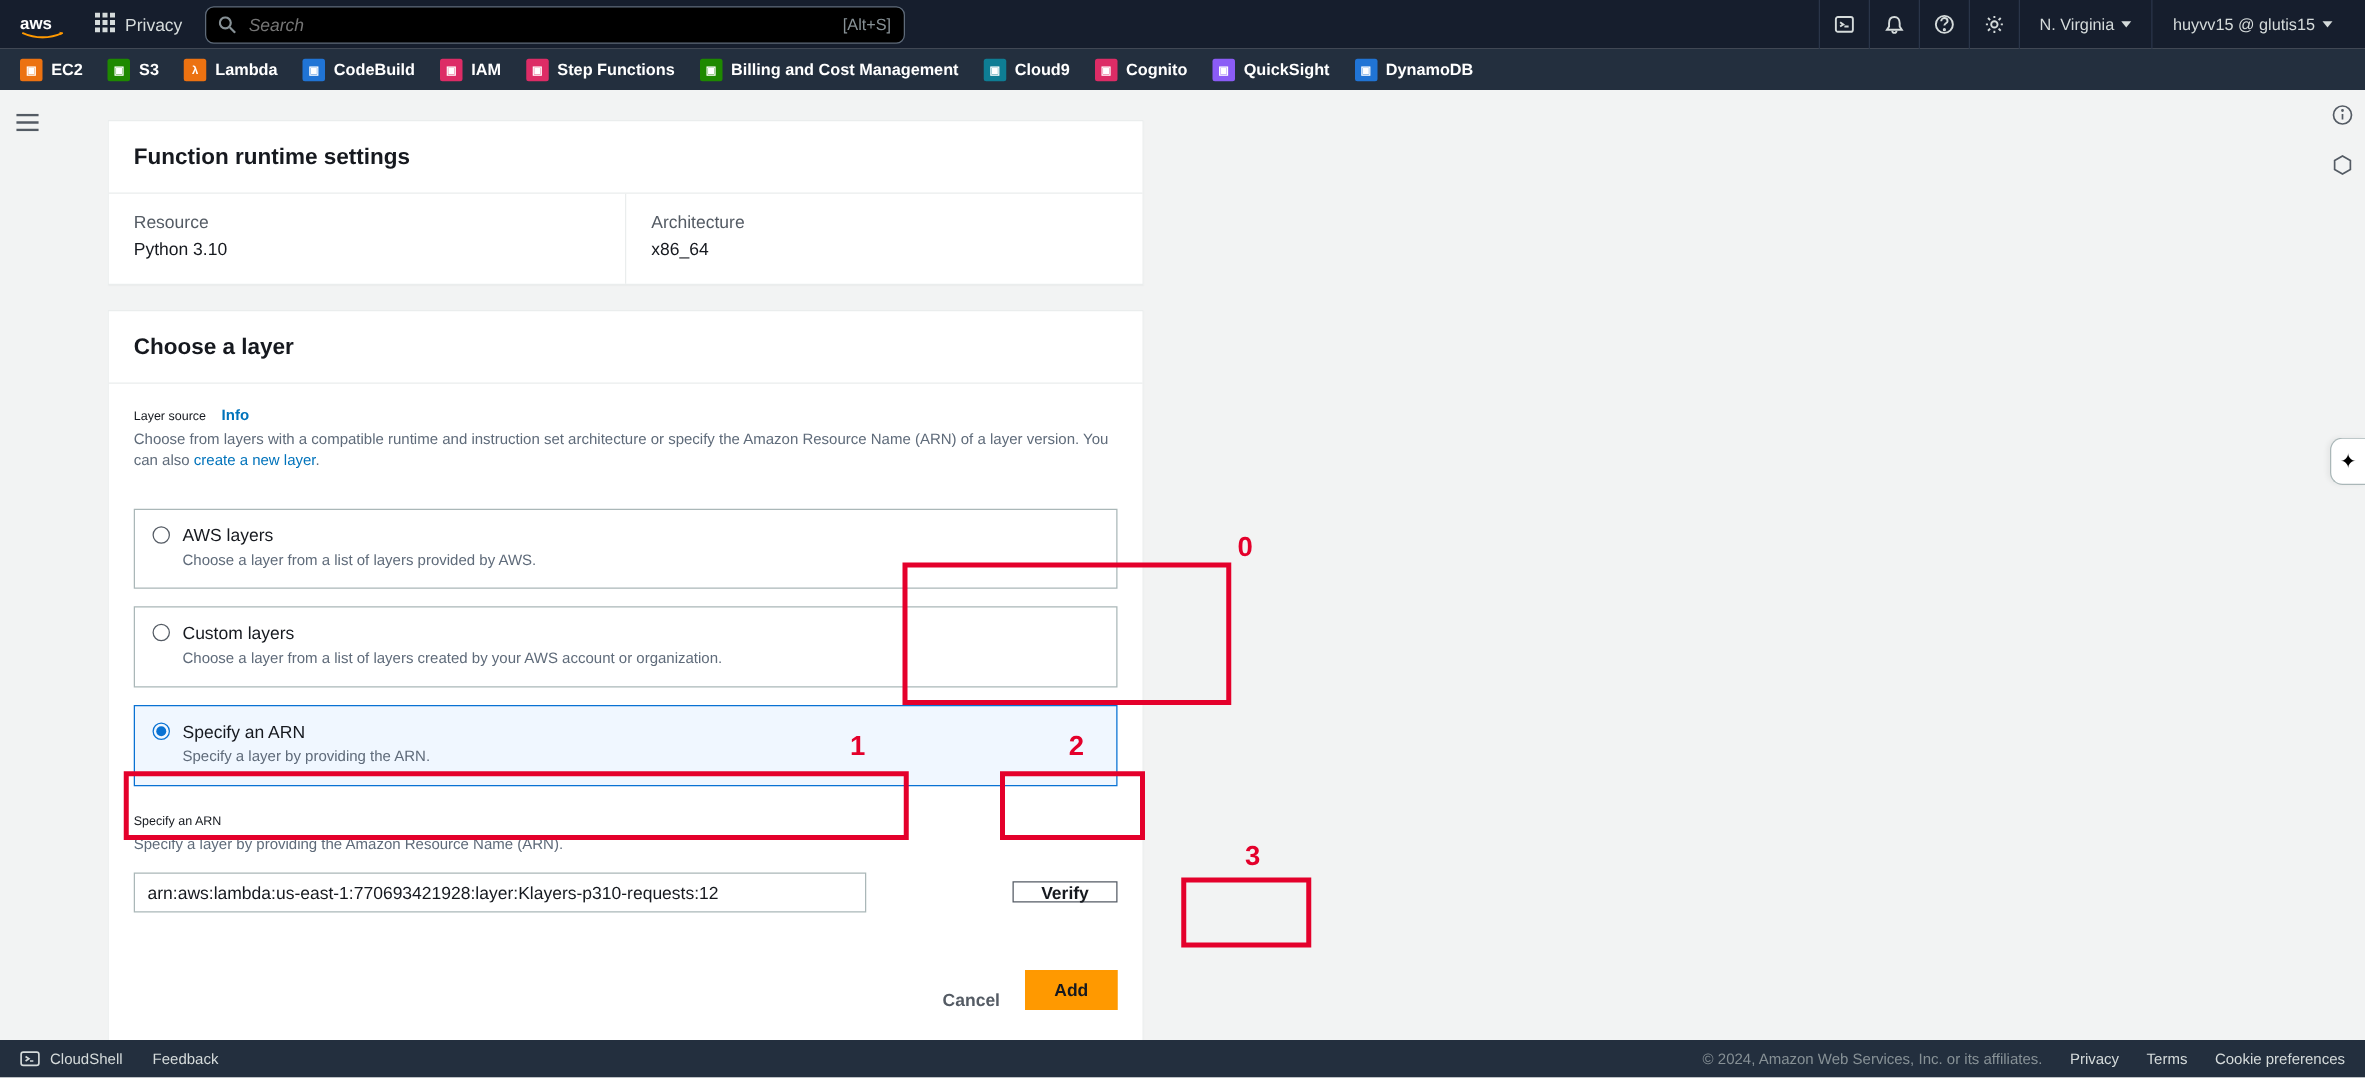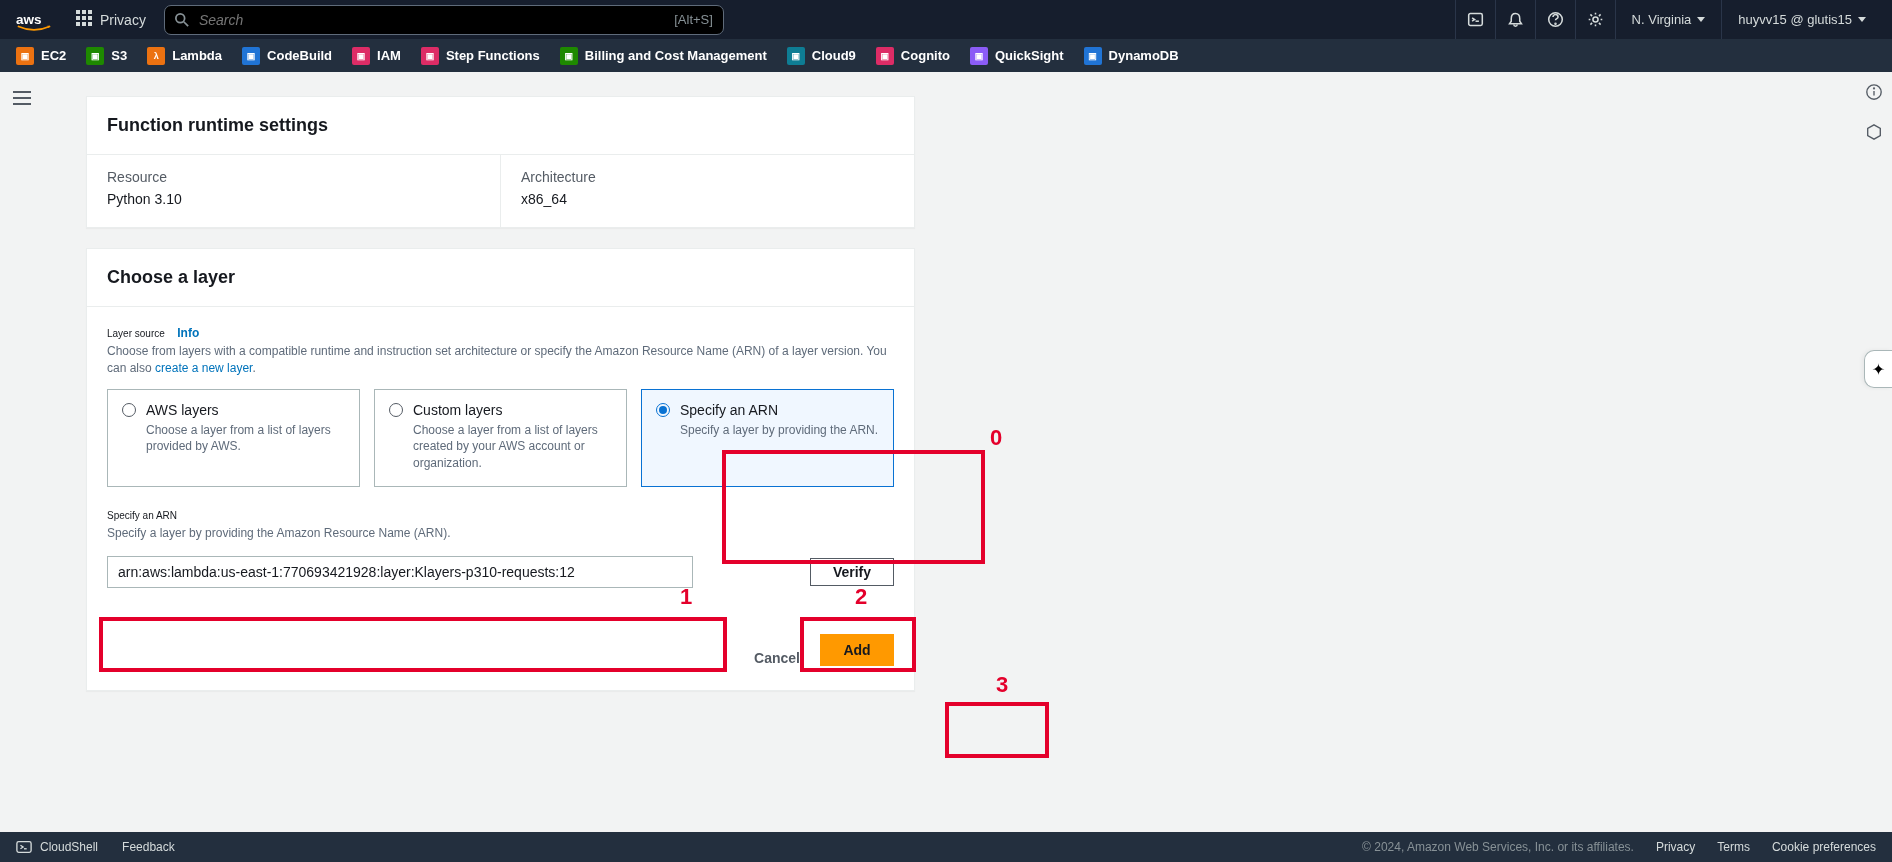--- a/index.html
+++ b/index.html
@@ -58,33 +58,33 @@
 .rt-col + .rt-col { border-left: 1px solid #eaeded; }
 .rt-label { color: #545b64; font-size: 14px; margin-bottom: 6px; }
 .rt-value { color: #16191f; font-size: 14px; }
 
 
 .section-label { font-size: 10px; color: #16191f; margin-bottom: 2px; display:inline-block; }
 .info-link { color: #0073bb; font-weight: bold; font-size: 12px; margin-left: 8px; cursor: pointer; }
 .help-text { color: #5f6b7a; font-size: 12px; margin-top: 2px; line-height: 1.4; }
 .help-text a { color: #0073bb; text-decoration: none; }
 
-.radio-row { display: flex; gap: 14px; margin-top: 12px; }
+.radio-row { display: flex; gap: 14px; margin-top: 30px; flex-direction: column; }
 .radio-card { flex: 1; border: 1px solid #aab7b8; padding: 12px 14px 14px 14px; cursor: pointer; background: #fff; }
 .radio-card.selected { border: 1px solid #0972d3; background: #f0f7ff; }
 .radio-card .rc-head { display: flex; align-items: center; gap: 10px; font-size: 14px; color: #16191f; margin-bottom: 4px; }
 .radio-card .rc-desc { font-size: 12px; color: #5f6b7a; margin-left: 24px; line-height: 1.4; }
 .radio-dot { width: 14px; height: 14px; border: 1px solid #545b64; border-radius: 50%; flex: 0 0 14px; position: relative; }
 .radio-card.selected .radio-dot { border-color: #0972d3; }
 .radio-card.selected .radio-dot::after { content: ''; position: absolute; width: 8px; height: 8px; background: #0972d3; border-radius: 50%; top: 2px; left: 2px; }
 
 .arn-section { margin-top: 18px; }
 .arn-row { display: flex; gap: 18px; align-items: center; margin-top: 14px; justify-content: space-between; }
 .arn-input { flex: 0 0 586px; height: 32px; border: 1px solid #aab7b8; padding: 0 10px; font-size: 14px; color: #16191f; outline: none; }
-.verify-btn { width: 84px; height: 28px; background: #fff; border: 1px solid #545b64; font-size: 14px; font-weight: bold; cursor: pointer; color: #16191f; }
+.verify-btn { width: 84px; height: 17px; background: #fff; border: 1px solid #545b64; font-size: 14px; font-weight: bold; cursor: pointer; color: #16191f; }
 
 .action-row { display: flex; justify-content: flex-end; align-items: flex-end; gap: 20px; margin-top: 46px; padding: 0 0 0 0; }
 .cancel-btn { background: transparent; border: none; color: #545b64; font-size: 14px; font-weight: bold; cursor: pointer; }
 .add-btn { width: 74px; height: 32px; background: #ff9900; border: 1px solid #ff9900; color: #16191f; font-weight: bold; font-size: 14px; cursor: pointer; }
 
 
 .footer { position: absolute; bottom: 0; left: 0; right: 0; height: 30px; background: #232f3e; display: flex; align-items: center; padding: 0 16px; color: #d5dbdb; font-size: 12px; }
 .footer .cloudshell { display: flex; align-items: center; gap: 8px; cursor: pointer; }
 .footer .cloudshell svg { width: 16px; height: 14px; stroke: #d5dbdb; stroke-width: 1.5; fill: none; }
 .footer .feedback { margin-left: 24px; cursor: pointer; }

